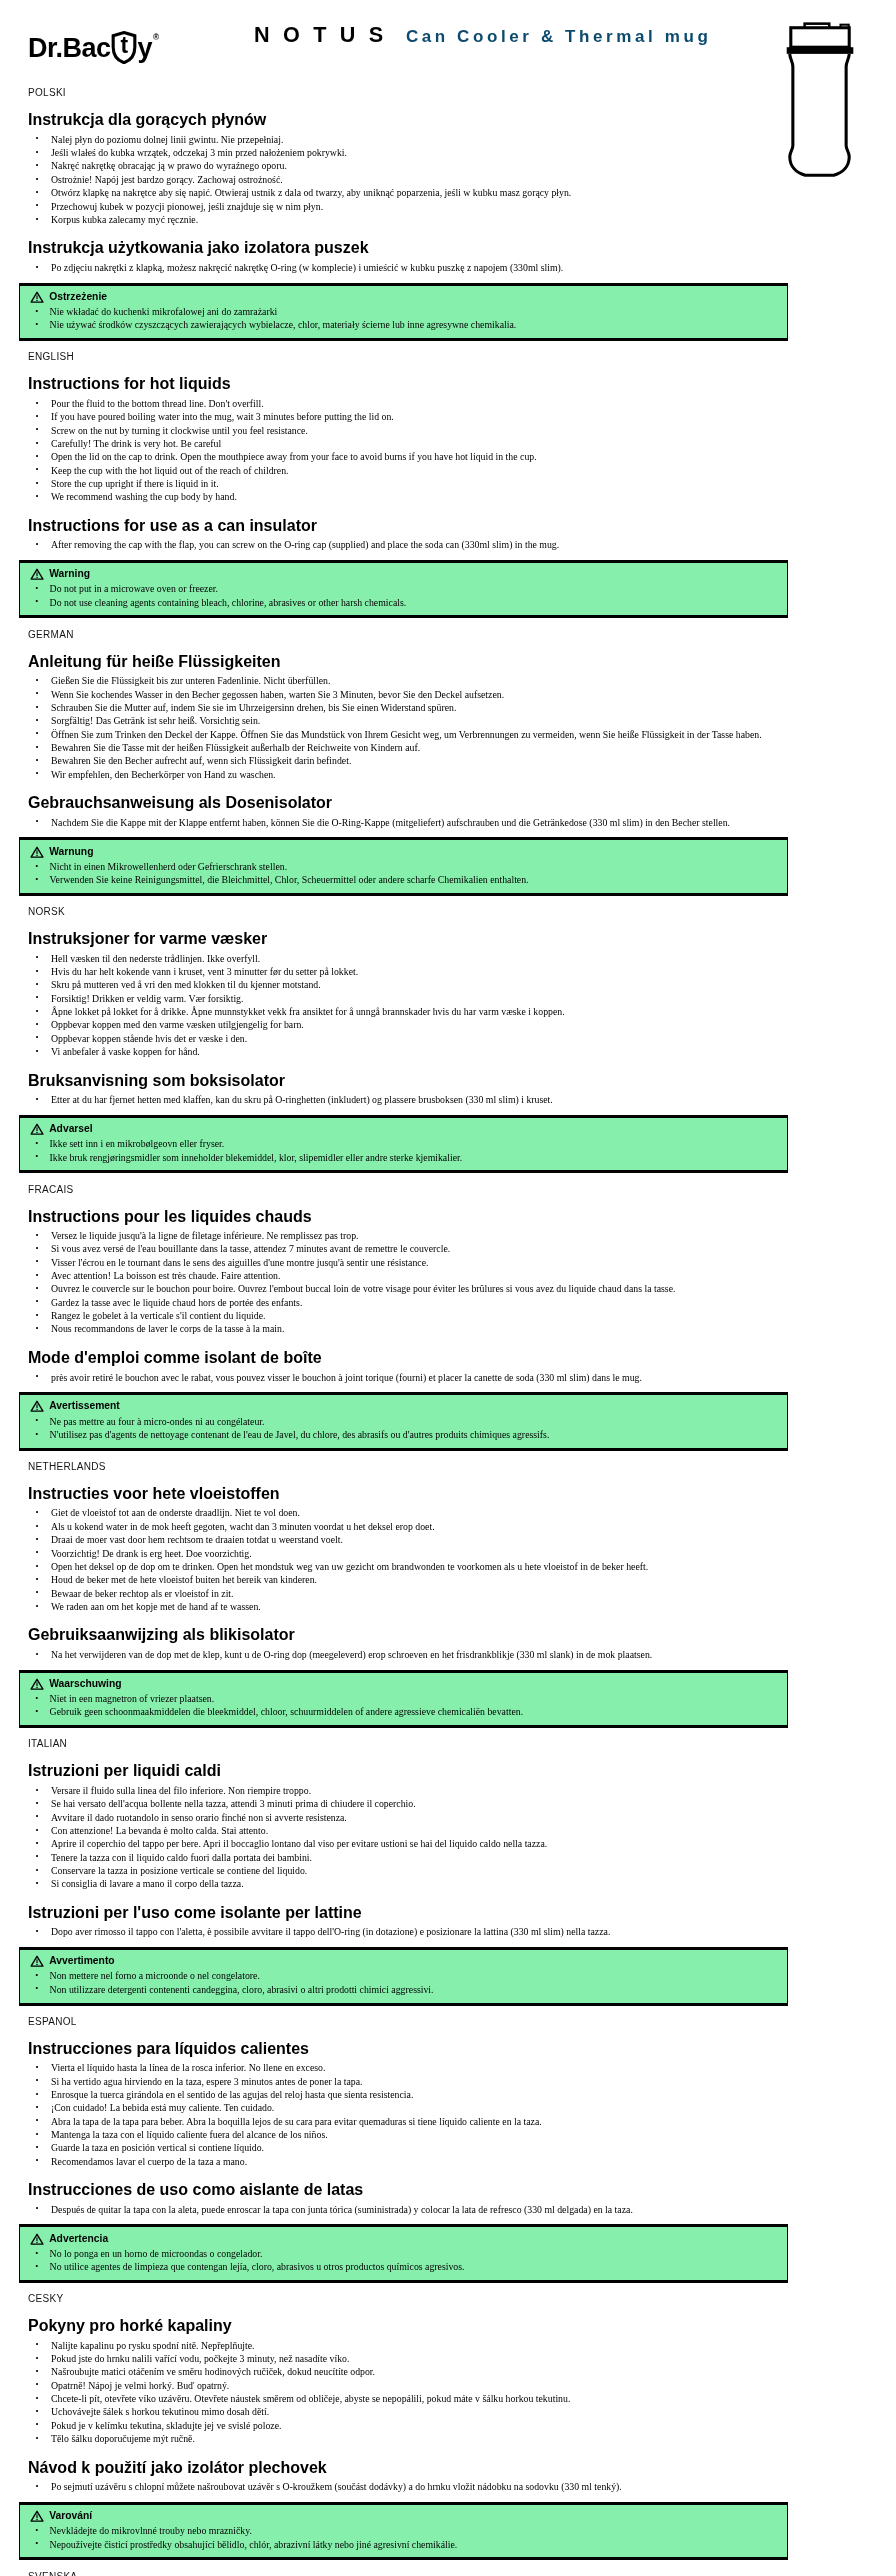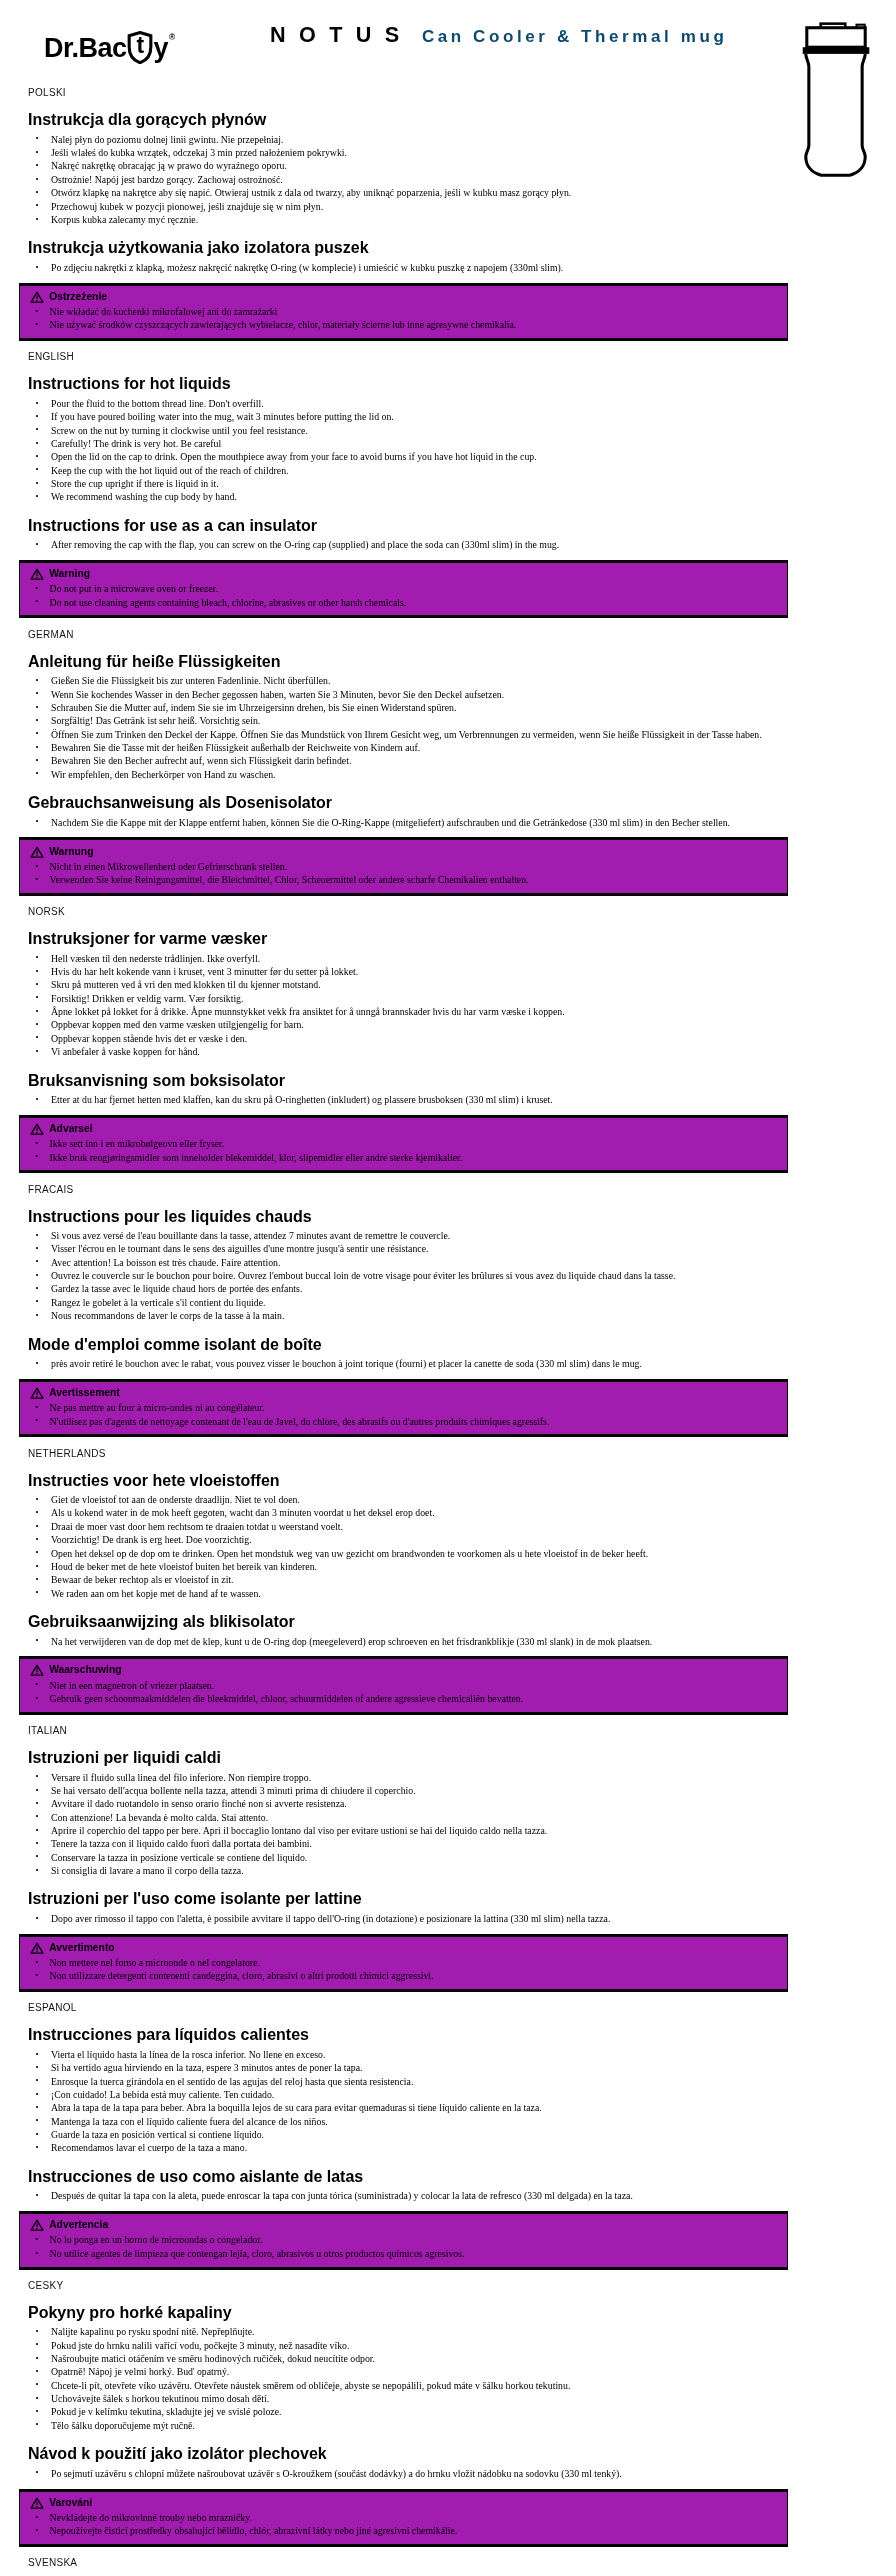--- a/index.html
+++ b/index.html
@@ -4,21 +4,21 @@
 <style>
   html,body{margin:0;padding:0;background:#fff;}
   body{
     width:896px;height:2576px;overflow:hidden;
     color:#000;font-family:"Liberation Sans",sans-serif;
     -webkit-font-smoothing:antialiased;
   }
   .page{position:relative;padding:0 20.6px 0 28px;}
 
   
-  .header{position:relative;height:77px;margin-left:16px;}
+  .header{position:relative;height:77px;}
   .brand{position:absolute;left:0;top:35px;display:flex;align-items:flex-start;
          font-weight:bold;font-size:27px;letter-spacing:-0.5px;line-height:1;}
   .brand .shield-wrap{position:relative;width:26px;height:33px;display:inline-block;margin:-4.1px 0.5px 0 0.5px;}
   .brand .shield-wrap svg{position:absolute;left:0;top:0;}
   .brand .shield-t{position:absolute;left:0;top:3.1px;width:26px;text-align:center;
                    font-size:23px;font-weight:bold;color:#000;}
   .brand sup{font-size:8.2px;margin-top:-1px;margin-left:1px;}
   .title-block{position:absolute;left:226px;top:24px;display:flex;align-items:baseline;white-space:nowrap;}
   .product-name{font-size:21.6px;font-weight:bold;letter-spacing:13.4px;line-height:1;}
   .product-subtitle{font-size:17px;font-weight:700;letter-spacing:3.6px;margin-left:9.3px;line-height:1;color:#0c4a6e;}
@@ -26,21 +26,21 @@
 
   
   .lang-label{font-size:10px;letter-spacing:0.3px;color:#141414;margin:10.3px 0 0 0;}
   .sec-title{font-size:16px;font-weight:bold;margin:13px 0 4.1px 0;line-height:1.1;}
   ul.bullets{list-style:none;margin:0;padding:0 0 0 23px;font-family:Liberation Serif, serif;}
   ul.bullets li{position:relative;font-size:9.8px;line-height:1.2;padding:0.8px 0;max-width:824px;}
   ul.bullets li::before{content:"\2022";position:absolute;left:-15.5px;top:0.5px;font-size:8.8px;}
 
   .warning-box{box-sizing:border-box;width:769px;margin:8.2px 0 3.1px -9.3px;
                border:1.5px solid #000;border-top-width:3.6px;border-bottom-width:3.6px;
-               padding:4.1px 9.3px 6.2px 9.3px;background:#a21caf;}
+               padding:4.1px 9.3px 6.2px 9.3px;background:#86efac;}
   .warning-head{display:flex;align-items:center;gap:5.2px;margin:1px 0 2.1px 1px;}
   .warning-head svg{flex:0 0 auto;}
   .warning-title{font-size:10.3px;font-weight:bold;line-height:1;}
   .warning-box ul.bullets{padding-left:20.6px;}
   .warning-box ul.bullets li::before{left:-14.4px;}
 </style>
 </head>
 <body>
 
 <div class="page">
@@ -195,20 +195,21 @@
           <ul class="bullets warn">
             <li>Ikke sett inn i en mikrobølgeovn eller fryser.</li>
             <li>Ikke bruk rengjøringsmidler som inneholder blekemiddel, klor, slipemidler eller andre sterke kjemikalier.</li>
           </ul>
         </div>
       </section>
       <section class="lang-section">
         <div class="lang-label">FRACAIS</div>
         <h3 class="sec-title">Instructions pour les liquides chauds</h3>
         <ul class="bullets">
+          <li>Versez le liquide jusqu'à la ligne de filetage inférieure. Ne remplissez pas trop.</li>
           <li>Si vous avez versé de l'eau bouillante dans la tasse, attendez 7 minutes avant de remettre le couvercle.</li>
           <li>Visser l'écrou en le tournant dans le sens des aiguilles d'une montre jusqu'à sentir une résistance.</li>
           <li>Avec attention! La boisson est très chaude. Faire attention.</li>
           <li>Ouvrez le couvercle sur le bouchon pour boire. Ouvrez l'embout buccal loin de votre visage pour éviter les brûlures si vous avez du liquide chaud dans la tasse.</li>
           <li>Gardez la tasse avec le liquide chaud hors de portée des enfants.</li>
           <li>Rangez le gobelet à la verticale s'il contient du liquide.</li>
           <li>Nous recommandons de laver le corps de la tasse à la main.</li>
         </ul>
         <h3 class="sec-title">Mode d'emploi comme isolant de boîte</h3>
         <ul class="bullets">

